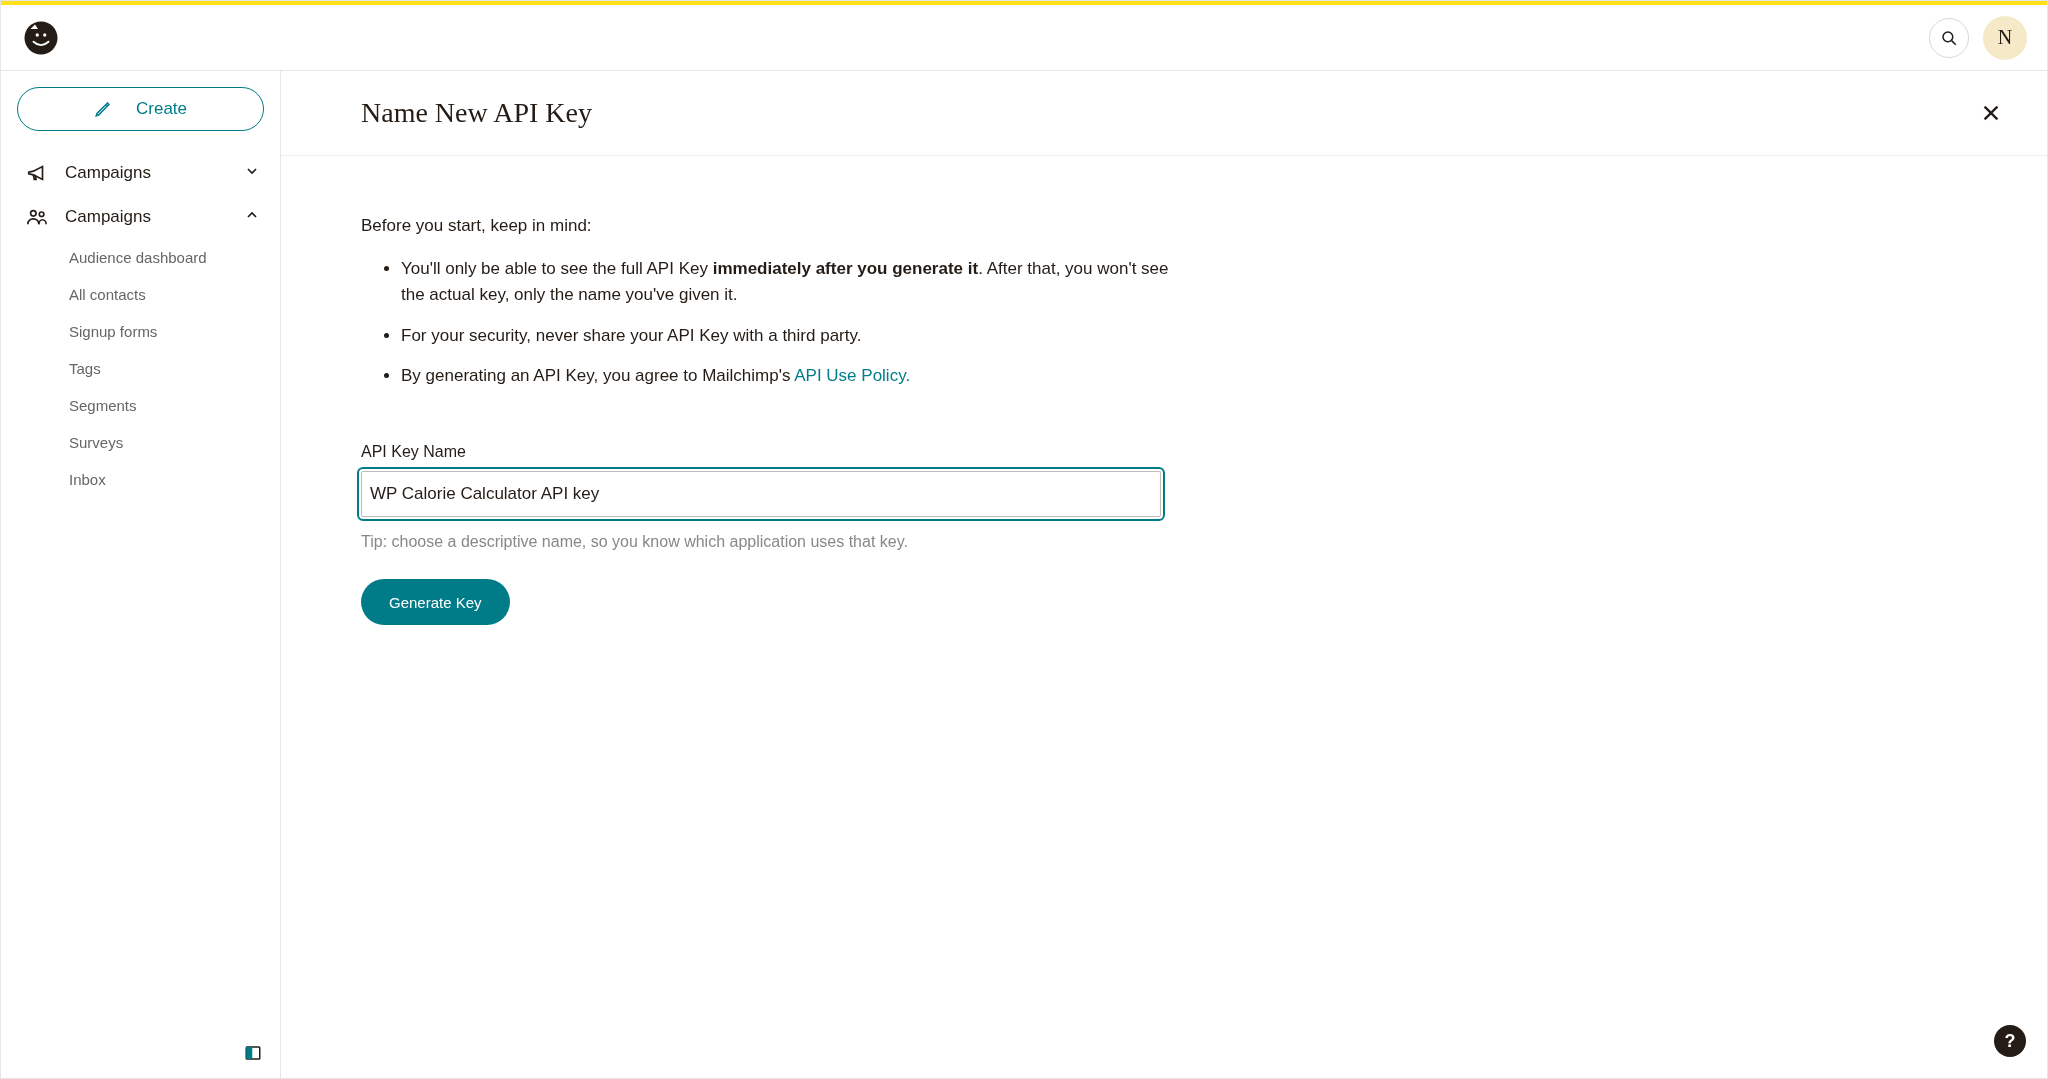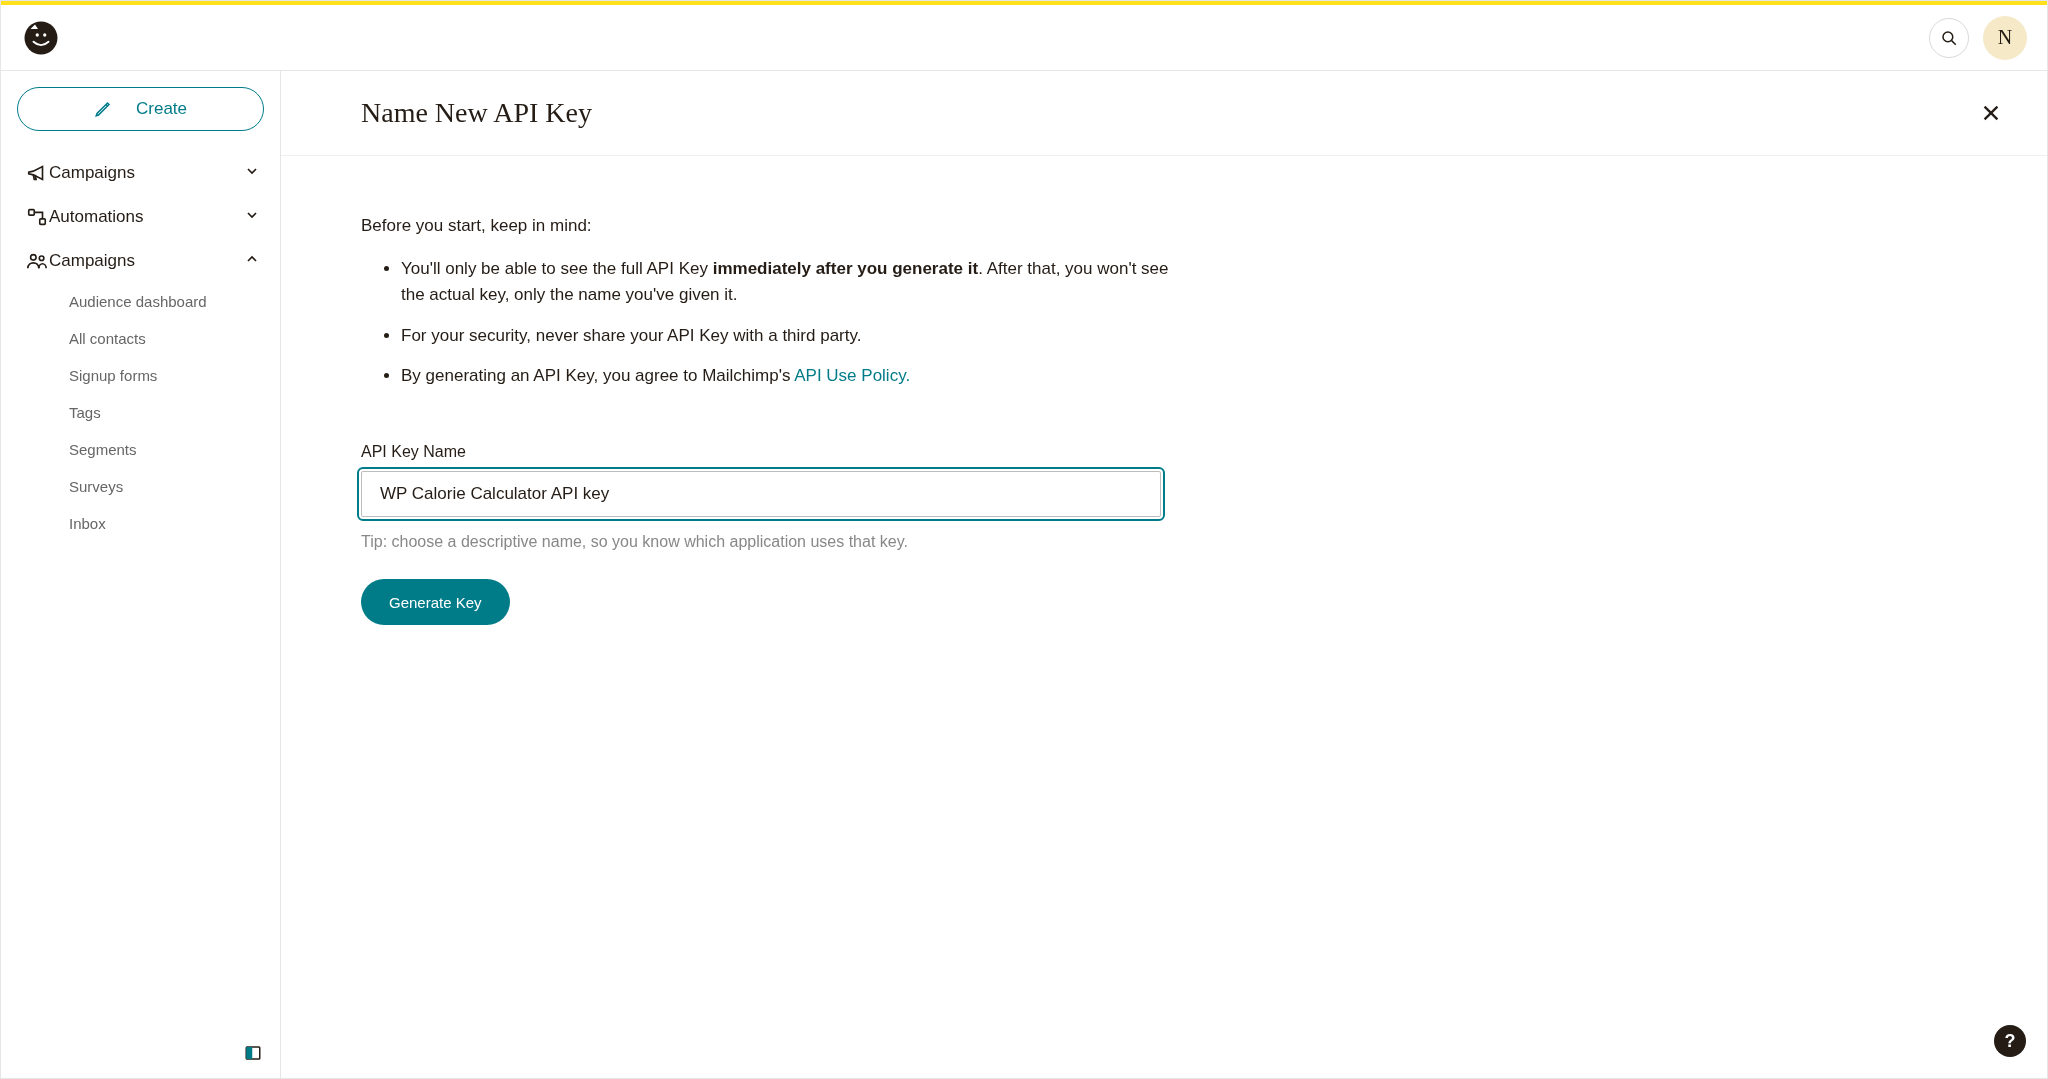--- a/index.html
+++ b/index.html
@@ -97,20 +97,21 @@
     overflow: hidden;
     padding: 4px 0;
   }
   .nav-item {
     display: flex;
     align-items: center;
     padding: 10px 20px 10px 24px;
     cursor: pointer;
     font-size: 17px;
     color: #241c15;
+    gap: 16px;
   }
   .nav-item .chev {
     margin-left: auto;
   }
   .nav-icon {
     width: 24px; height: 24px;
     display: flex; align-items: center; justify-content: center;
     flex-shrink: 0;
   }
   .sub-items {
@@ -203,21 +204,21 @@
     margin-bottom: 10px;
   }
   .text-input {
     width: 800px;
     max-width: 100%;
     height: 46px;
     border: 1px solid #bdbdbd;
     outline: 2px solid #007c89;
     outline-offset: 2px;
     border-radius: 2px;
-    padding: 0 18px;
+    padding: 0 8px;
     font-size: 17px;
     color: #241c15;
   }
   .tip {
     font-size: 16px;
     color: #888;
     margin-top: 16px;
     margin-bottom: 28px;
   }
   .generate-btn {
@@ -297,35 +298,20 @@
             </svg>
           </span>
           <span>Campaigns</span>
           <span class="chev">
             <svg width="16" height="16" viewBox="0 0 24 24" fill="none" stroke="#241c15" stroke-width="2.5">
                 <path d="M6 9 L12 15 L18 9"></path>
               </svg>
           </span>
         </div>
 
-        <div class="nav-item">
-          <span class="nav-icon">
-            <svg width="22" height="22" viewBox="0 0 24 24" fill="none" stroke="#241c15" stroke-width="1.8">
-              <rect x="3" y="4" width="6" height="6" rx="1"></rect>
-              <rect x="15" y="14" width="6" height="6" rx="1"></rect>
-              <path d="M9 7 L18 7 L18 14"></path>
-            </svg>
-          </span>
-          <span>Automations</span>
-          <span class="chev">
-            <svg width="16" height="16" viewBox="0 0 24 24" fill="none" stroke="#241c15" stroke-width="2.5">
-                <path d="M6 9 L12 15 L18 9"></path>
-              </svg>
-          </span>
-        </div>
 
         <div class="nav-item">
           <span class="nav-icon">
             <svg width="22" height="22" viewBox="0 0 24 24" fill="none" stroke="#241c15" stroke-width="1.8">
               <circle cx="8" cy="8" r="3"></circle>
               <circle cx="17" cy="9" r="2.5"></circle>
               <path d="M2 20 C2 16 5 14 8 14 C11 14 14 16 14 20"></path>
               <path d="M14 20 C14 17 16 15 18 15 C20 15 22 17 22 20"></path>
             </svg>
           </span>

